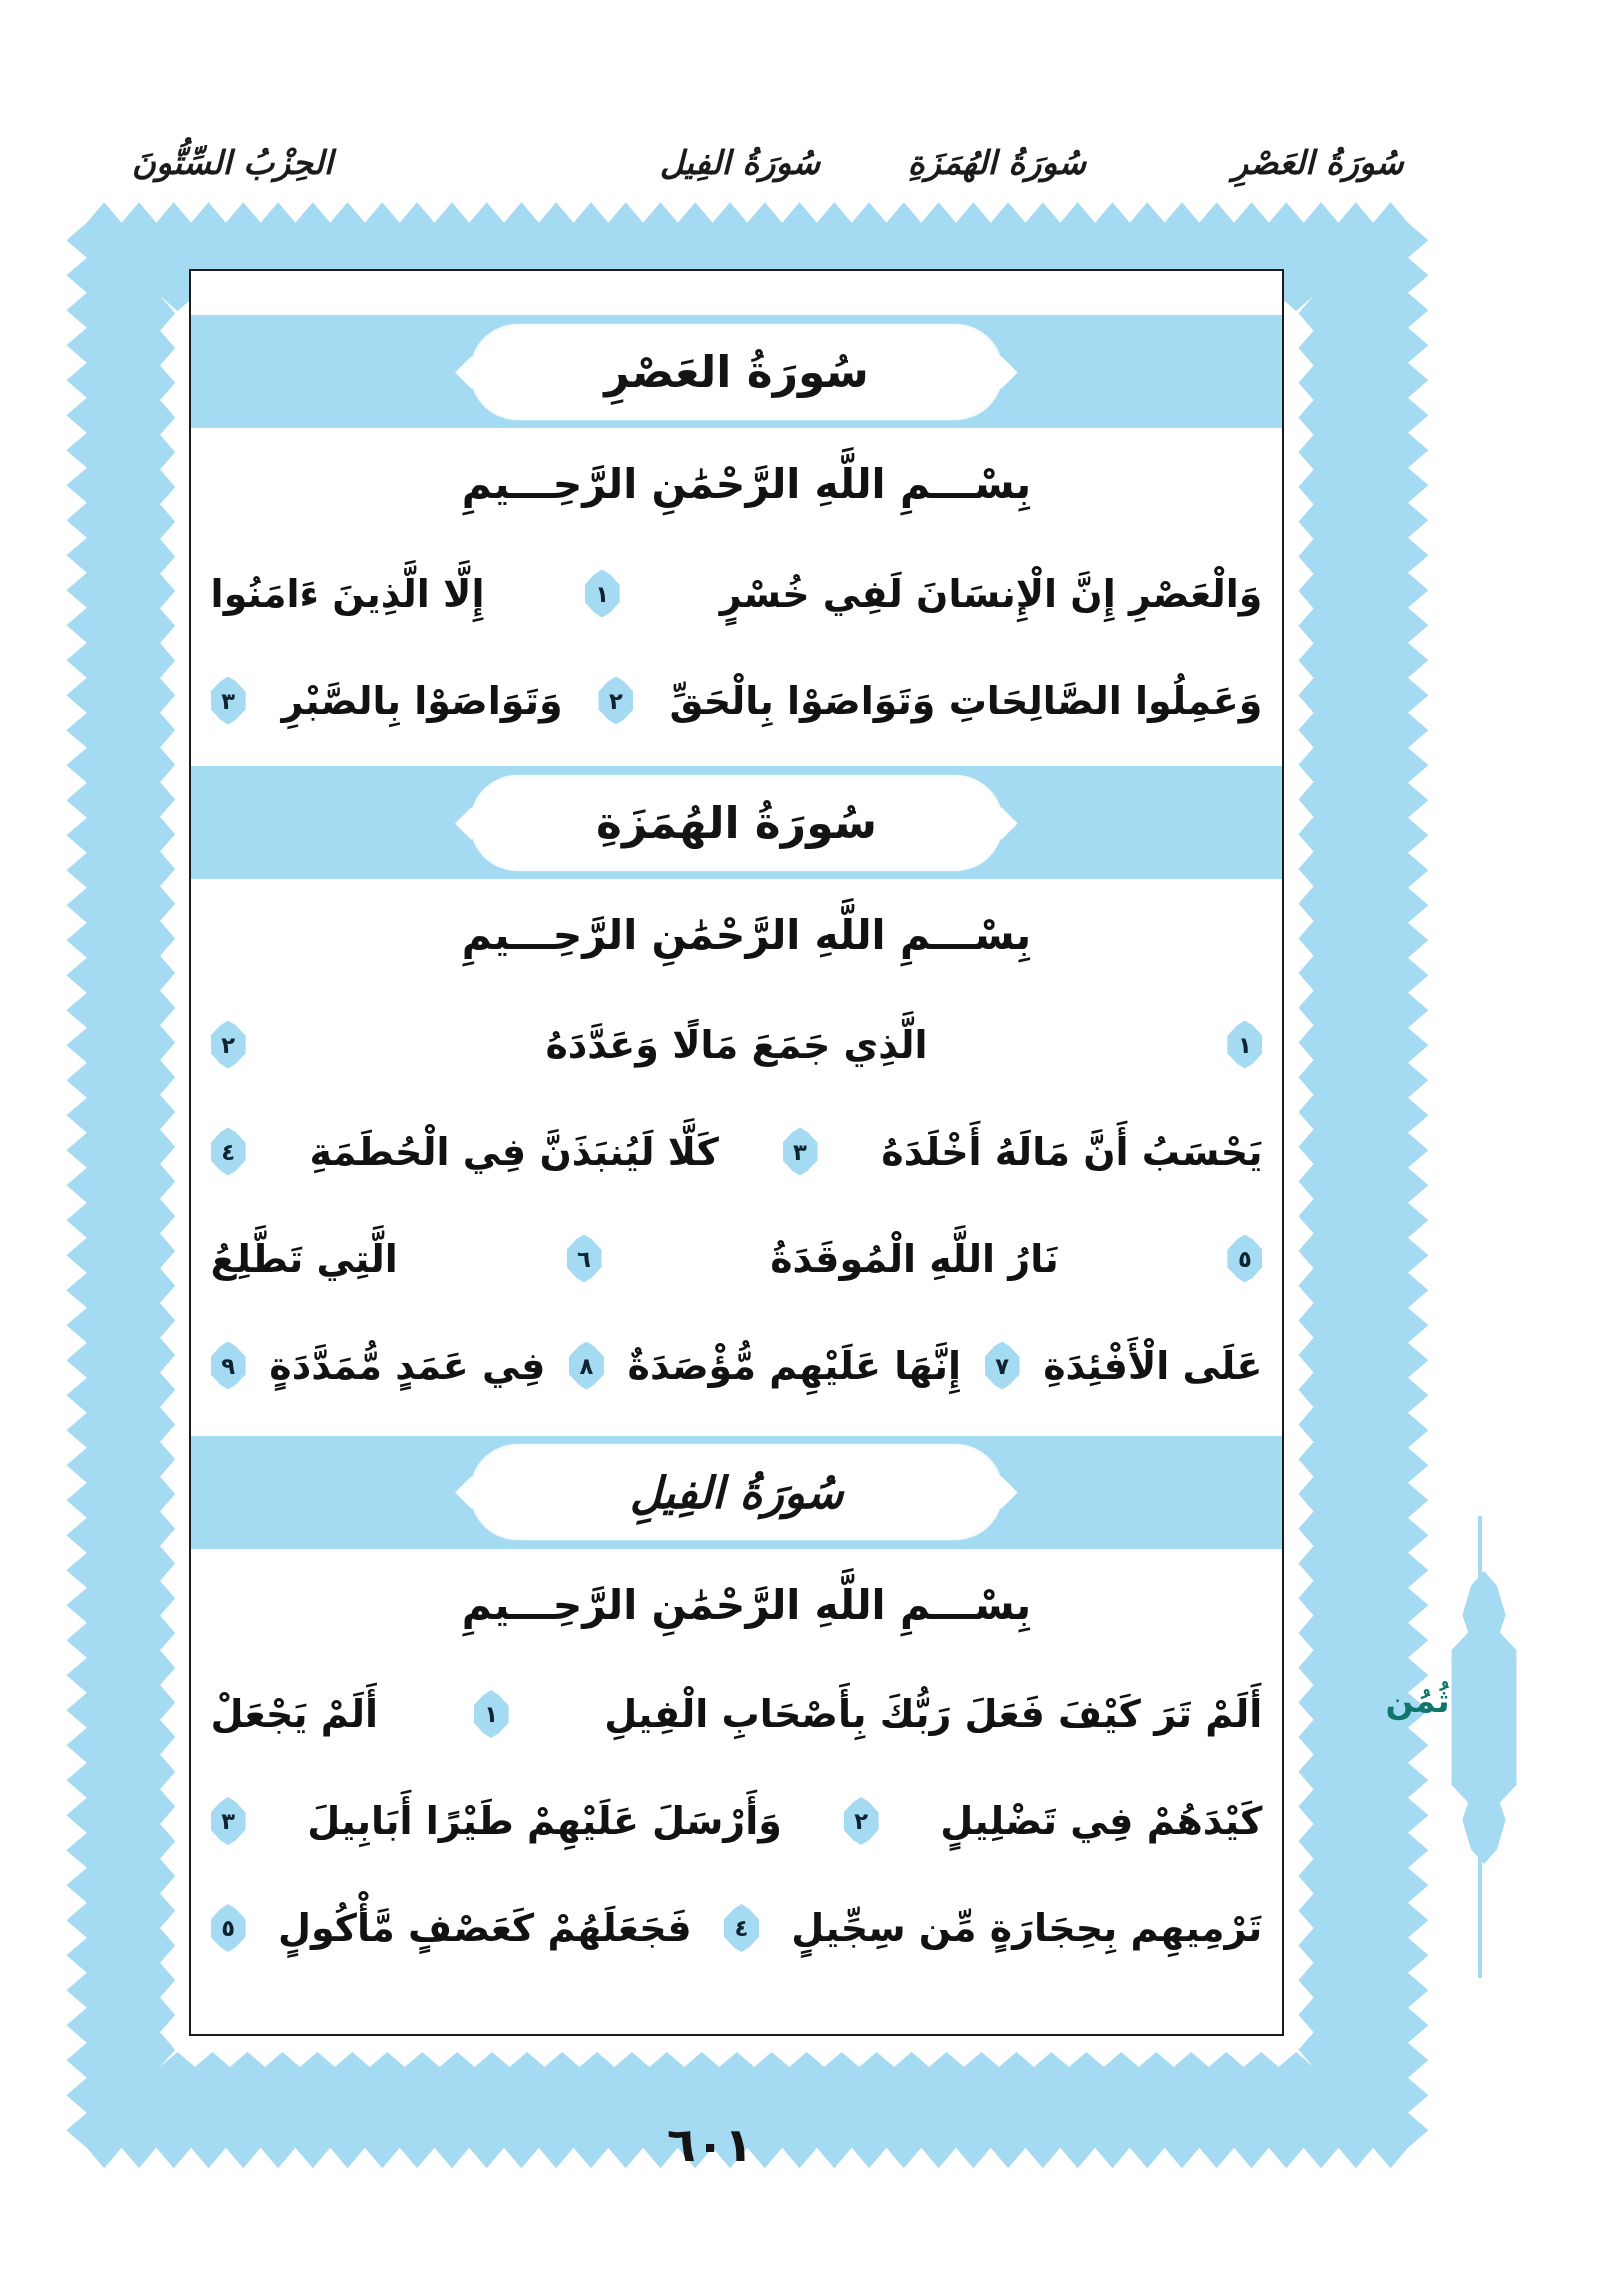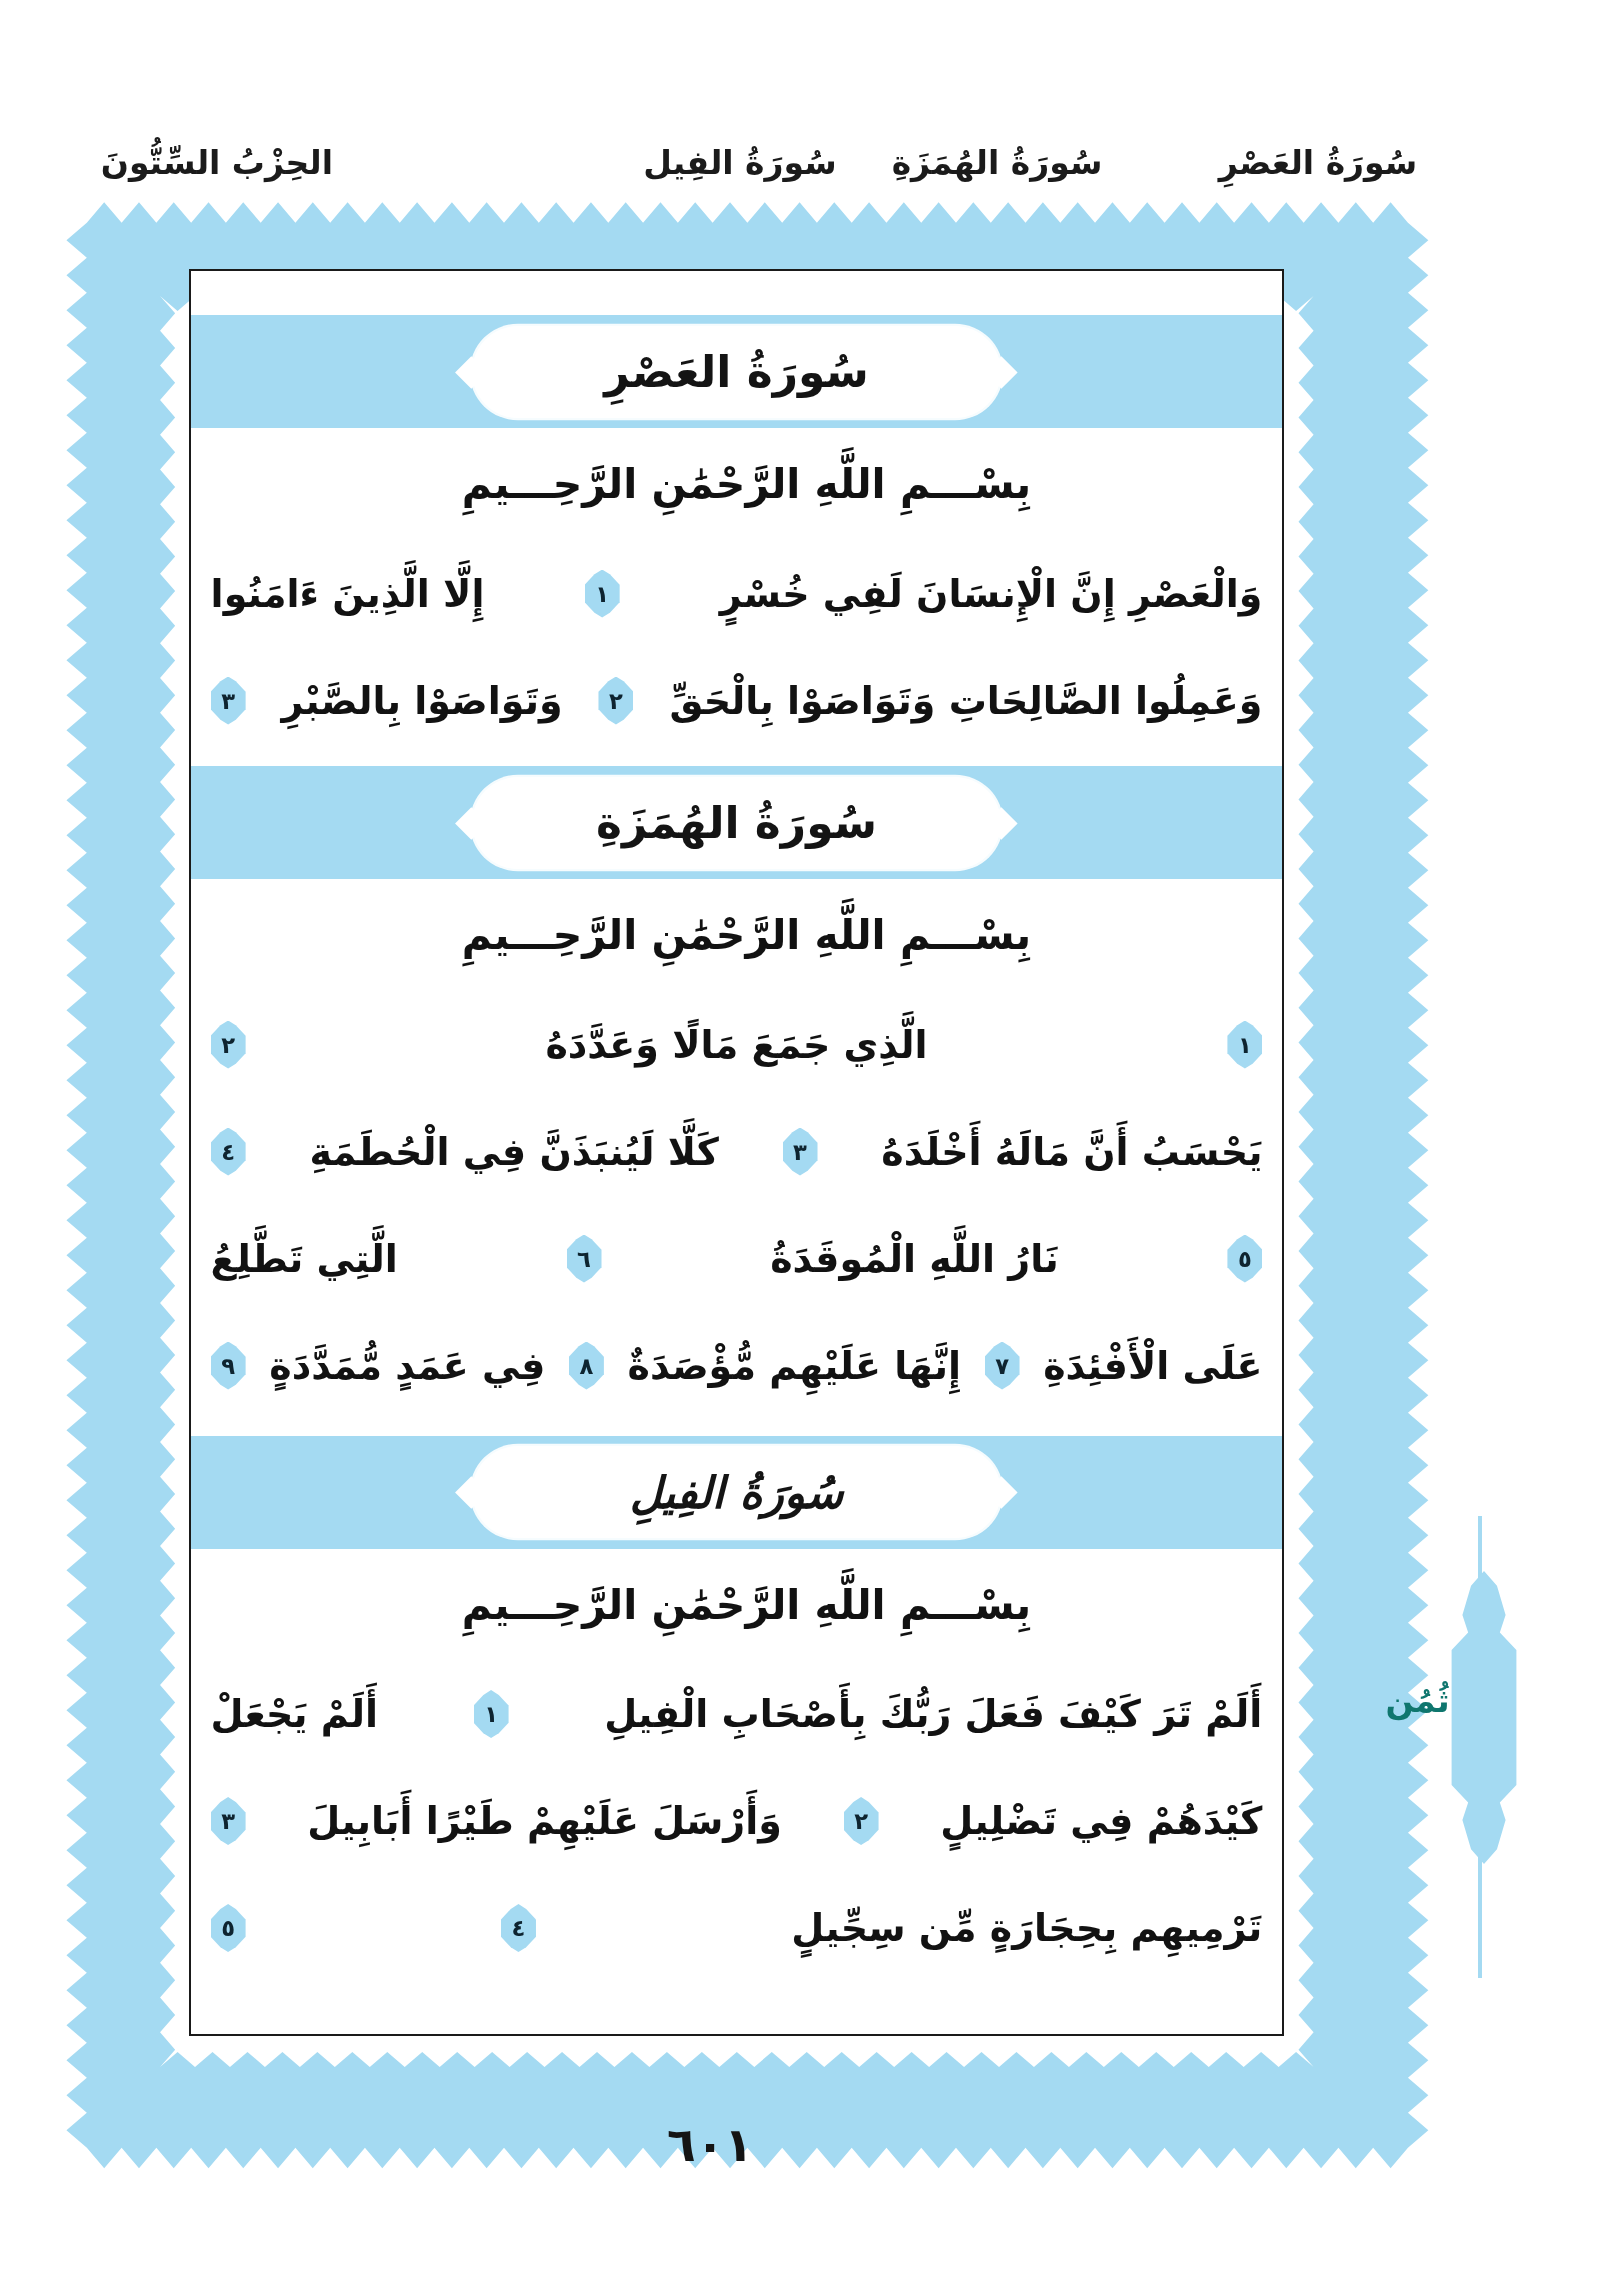--- a/index.html
+++ b/index.html
@@ -4,21 +4,21 @@
 <style>
   html,body{margin:0;padding:0;}
   body{
     width:1605px;height:2295px;position:relative;background:#ffffff;
     font-family:"DejaVu Sans",sans-serif;color:var(--ink,#1b1b1b);overflow:hidden;
   }
   :root{--accent:#a4daf2;--ink:#1b1b1b;}
 
   
   .hdr{position:absolute;top:121px;height:83px;font-weight:700;font-size:33px;
-       display:flex;align-items:center;justify-content:center;white-space:nowrap;}
+       display:flex;align-items:center;justify-content:center;white-space:nowrap;font-style:italic;}
   #hdr-hizb{left:91px;width:242px;justify-content:flex-start;}
   #hdr-fil{left:619px;width:242px;}
   #hdr-humazah{left:861px;width:272px;}
   #hdr-asr{left:1201px;width:234px;}
 
   
   #frame-svg{position:absolute;left:0;top:0;width:1605px;height:2295px;pointer-events:none;}
 
   
   #content-box{
@@ -182,20 +182,21 @@
       <span class="vtext">وَأَرْسَلَ عَلَيْهِمْ طَيْرًا أَبَابِيلَ</span>
       <span class="vmark">
         <span class="vdigit">٣</span>
       </span>
     </div>
     <div class="verse-line">
       <span class="vtext">تَرْمِيهِم بِحِجَارَةٍ مِّن سِجِّيلٍ</span>
       <span class="vmark">
         <span class="vdigit">٤</span>
       </span>
+      <span class="vtext">فَجَعَلَهُمْ كَعَصْفٍ مَّأْكُولٍ</span>
       <span class="vmark">
         <span class="vdigit">٥</span>
       </span>
     </div>
   </div>
 
 <div id="thumn-line"></div>
 <div id="thumn-body"></div>
 <div id="thumn-label">ثُمُن</div>
 

